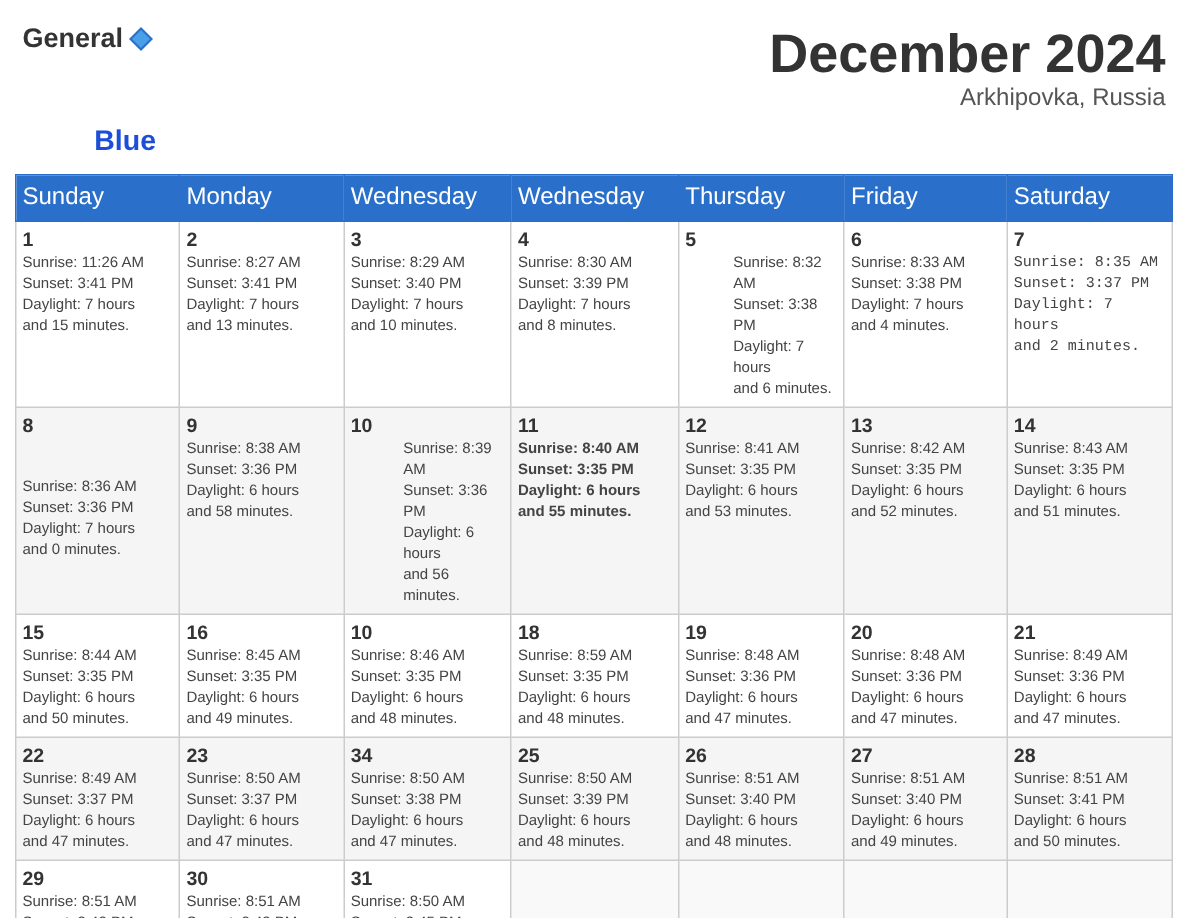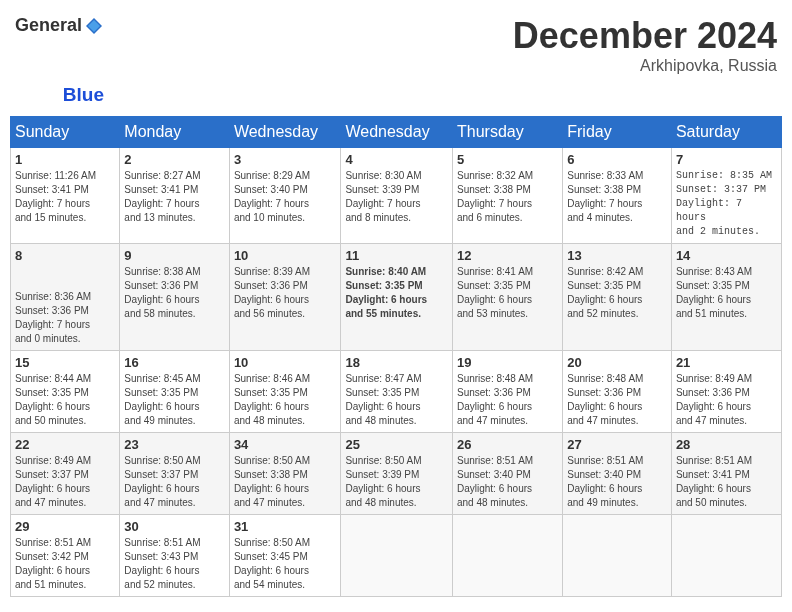--- a/index.html
+++ b/index.html
@@ -152,21 +152,21 @@
         </td>
         <td>
           <span class="day-number">4</span>
           <div class="day-info" style="white-space: pre-line;">Sunrise: 8:30 AM
 Sunset: 3:39 PM
 Daylight: 7 hours
 and 8 minutes.</div>
         </td>
         <td>
           <span class="day-number">5</span>
-          <div class="day-info" style="white-space: pre-line;">Sunrise: 8:32 AM
+          <div class="day-info" style="white-space: pre-line; margin-left: 32px;">Sunrise: 8:32 AM
 Sunset: 3:38 PM
 Daylight: 7 hours
 and 6 minutes.</div>
         </td>
         <td>
           <span class="day-number">6</span>
           <div class="day-info" style="white-space: pre-line;">Sunrise: 8:33 AM
 Sunset: 3:38 PM
 Daylight: 7 hours
 and 4 minutes.</div>
@@ -189,21 +189,21 @@
         </td>
         <td>
           <span class="day-number">9</span>
           <div class="day-info" style="white-space: pre-line;">Sunrise: 8:38 AM
 Sunset: 3:36 PM
 Daylight: 6 hours
 and 58 minutes.</div>
         </td>
         <td>
           <span class="day-number">10</span>
-          <div class="day-info" style="white-space: pre-line;">Sunrise: 8:39 AM
+          <div class="day-info" style="white-space: pre-line; margin-left: 35px;">Sunrise: 8:39 AM
 Sunset: 3:36 PM
 Daylight: 6 hours
 and 56 minutes.</div>
         </td>
         <td>
           <span class="day-number">11</span>
           <div class="day-info" style="white-space: pre-line; font-weight: bold;">Sunrise: 8:40 AM
 Sunset: 3:35 PM
 Daylight: 6 hours
 and 55 minutes.</div>
@@ -247,21 +247,21 @@
         </td>
         <td>
           <span class="day-number">10</span>
           <div class="day-info" style="white-space: pre-line;">Sunrise: 8:46 AM
 Sunset: 3:35 PM
 Daylight: 6 hours
 and 48 minutes.</div>
         </td>
         <td>
           <span class="day-number">18</span>
-          <div class="day-info" style="white-space: pre-line;">Sunrise: 8:47 AM
+          <div class="day-info" style="white-space: pre-line;">Sunrise: 8:59 AM
 Sunset: 3:35 PM
 Daylight: 6 hours
 and 48 minutes.</div>
         </td>
         <td>
           <span class="day-number">19</span>
           <div class="day-info" style="white-space: pre-line;">Sunrise: 8:48 AM
 Sunset: 3:36 PM
 Daylight: 6 hours
 and 47 minutes.</div>

